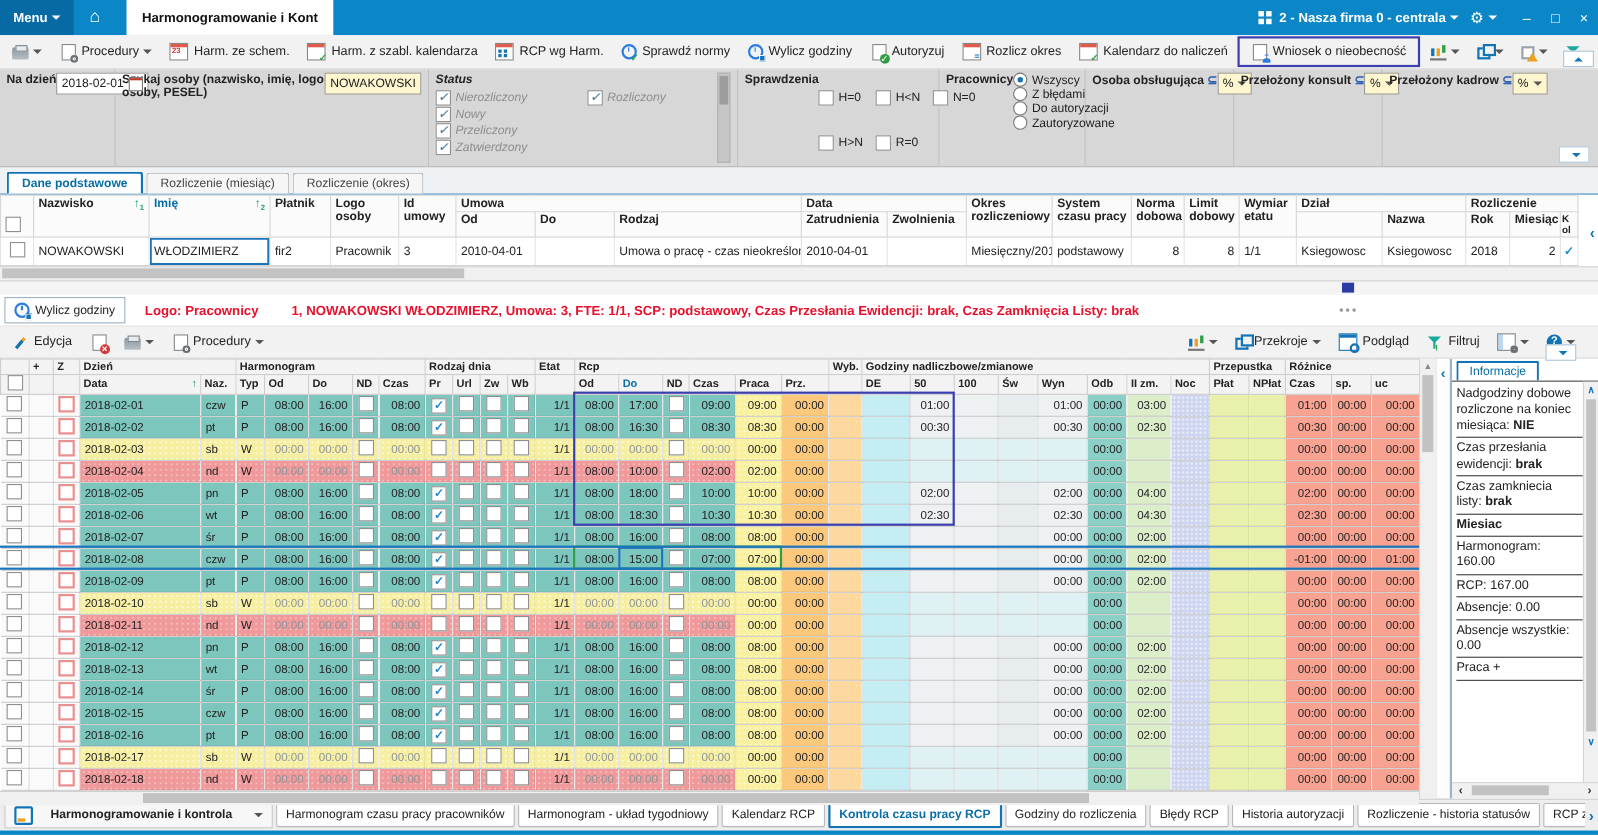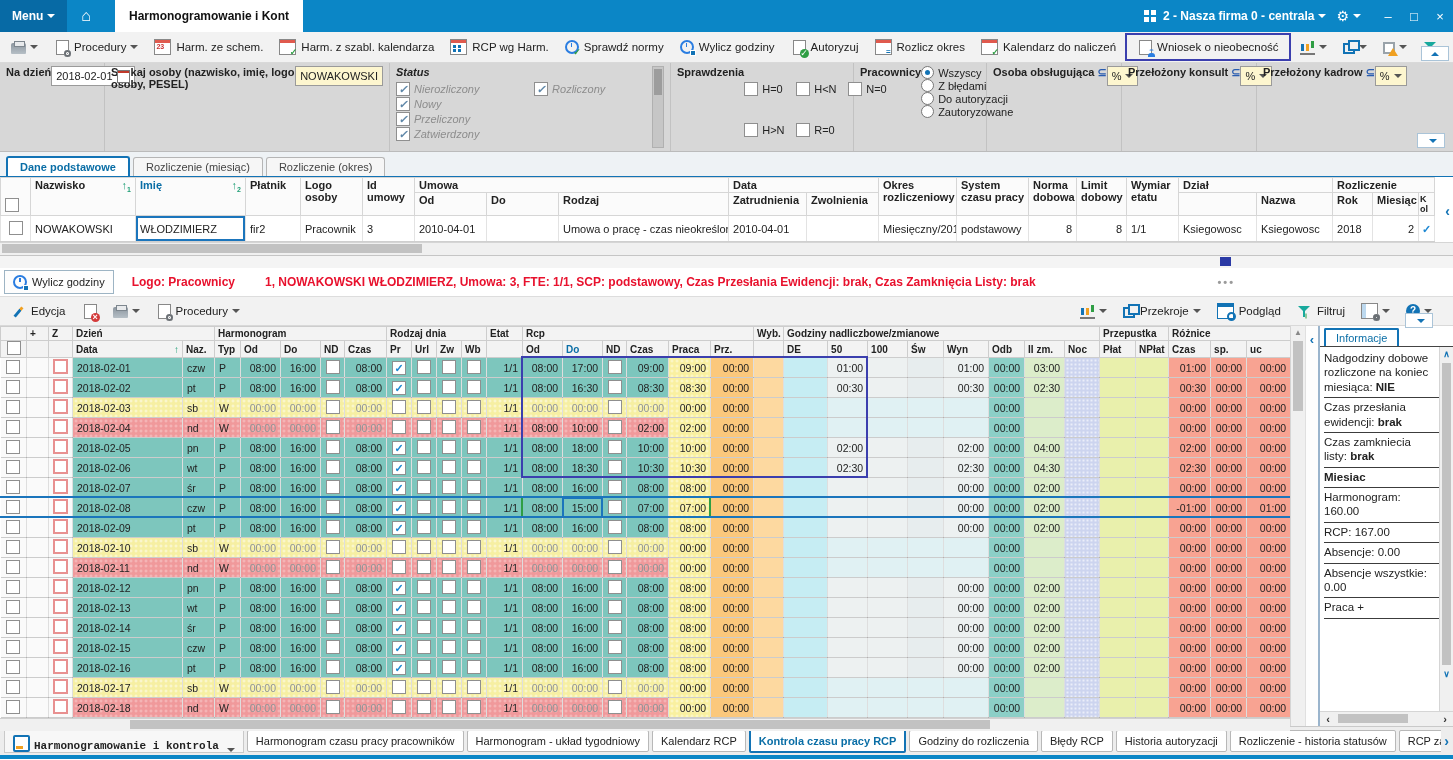--- a/index.html
+++ b/index.html
@@ -163,21 +163,21 @@
   #sb-vscr{width:13px;background:#f0f0f0;border-left:1px solid #d5d5d5;position:relative;}
   #sb-vscr .ar{height:14px;display:flex;align-items:center;justify-content:center;color:#1273b5;font-size:9px;font-weight:bold;}
   #sb-vscr .thumb{position:absolute;left:2px;right:2px;top:16px;bottom:46px;background:#c2c2c2;}
   #sb-vscr .ardn{position:absolute;bottom:30px;left:0;right:0;}
   #sb-hscr{height:14px;background:#f0f0f0;border-top:1px solid #d5d5d5;display:flex;align-items:center;position:relative;}
   #sb-hscr .thumb{position:absolute;left:18px;top:2px;height:9px;width:70px;background:#c2c2c2;}
   #sb-hscr .ar{width:16px;text-align:center;color:#333;font-weight:bold;}
   #sb-hscr .ar.r{margin-left:auto;}
   
   #footer{height:28px;background:#ededed;border-top:1px solid #c9c9c9;display:flex;align-items:center;padding:0 4px;gap:3px;flex:none;}
-  #module-btn{display:flex;align-items:flex-end;gap:4px;background:#f7f7f7;border:1px solid #c9c9c9;height:22px;padding:0 8px;font-weight:bold;white-space:nowrap;cursor:pointer;font-family:Liberation Mono, monospace;}
+  #module-btn{display:flex;align-items:center;gap:16px;background:#f7f7f7;border:1px solid #c9c9c9;height:22px;padding:0 8px;font-weight:bold;white-space:nowrap;cursor:pointer;}
   .ftab{background:#fff;border:1px solid #b8b8b8;height:20px;display:flex;align-items:center;padding:0 8px;white-space:nowrap;cursor:pointer;border-radius:2px;}
   .ftab.active{border:2px solid #1273b5;color:#0a6ea6;font-weight:bold;}
   #footer .more{margin-left:auto;color:#1273b5;font-weight:bold;font-size:14px;}
   #bluestrip{height:4px;background:#0b86c6;flex:none;}
 </style>
 </head>
 <body>
 
 <div id="app">
 

